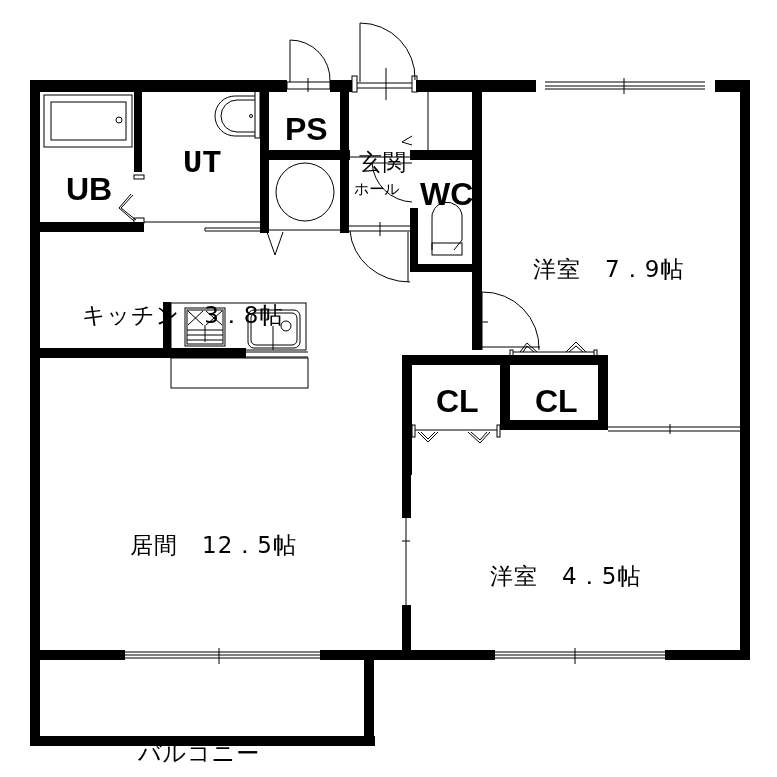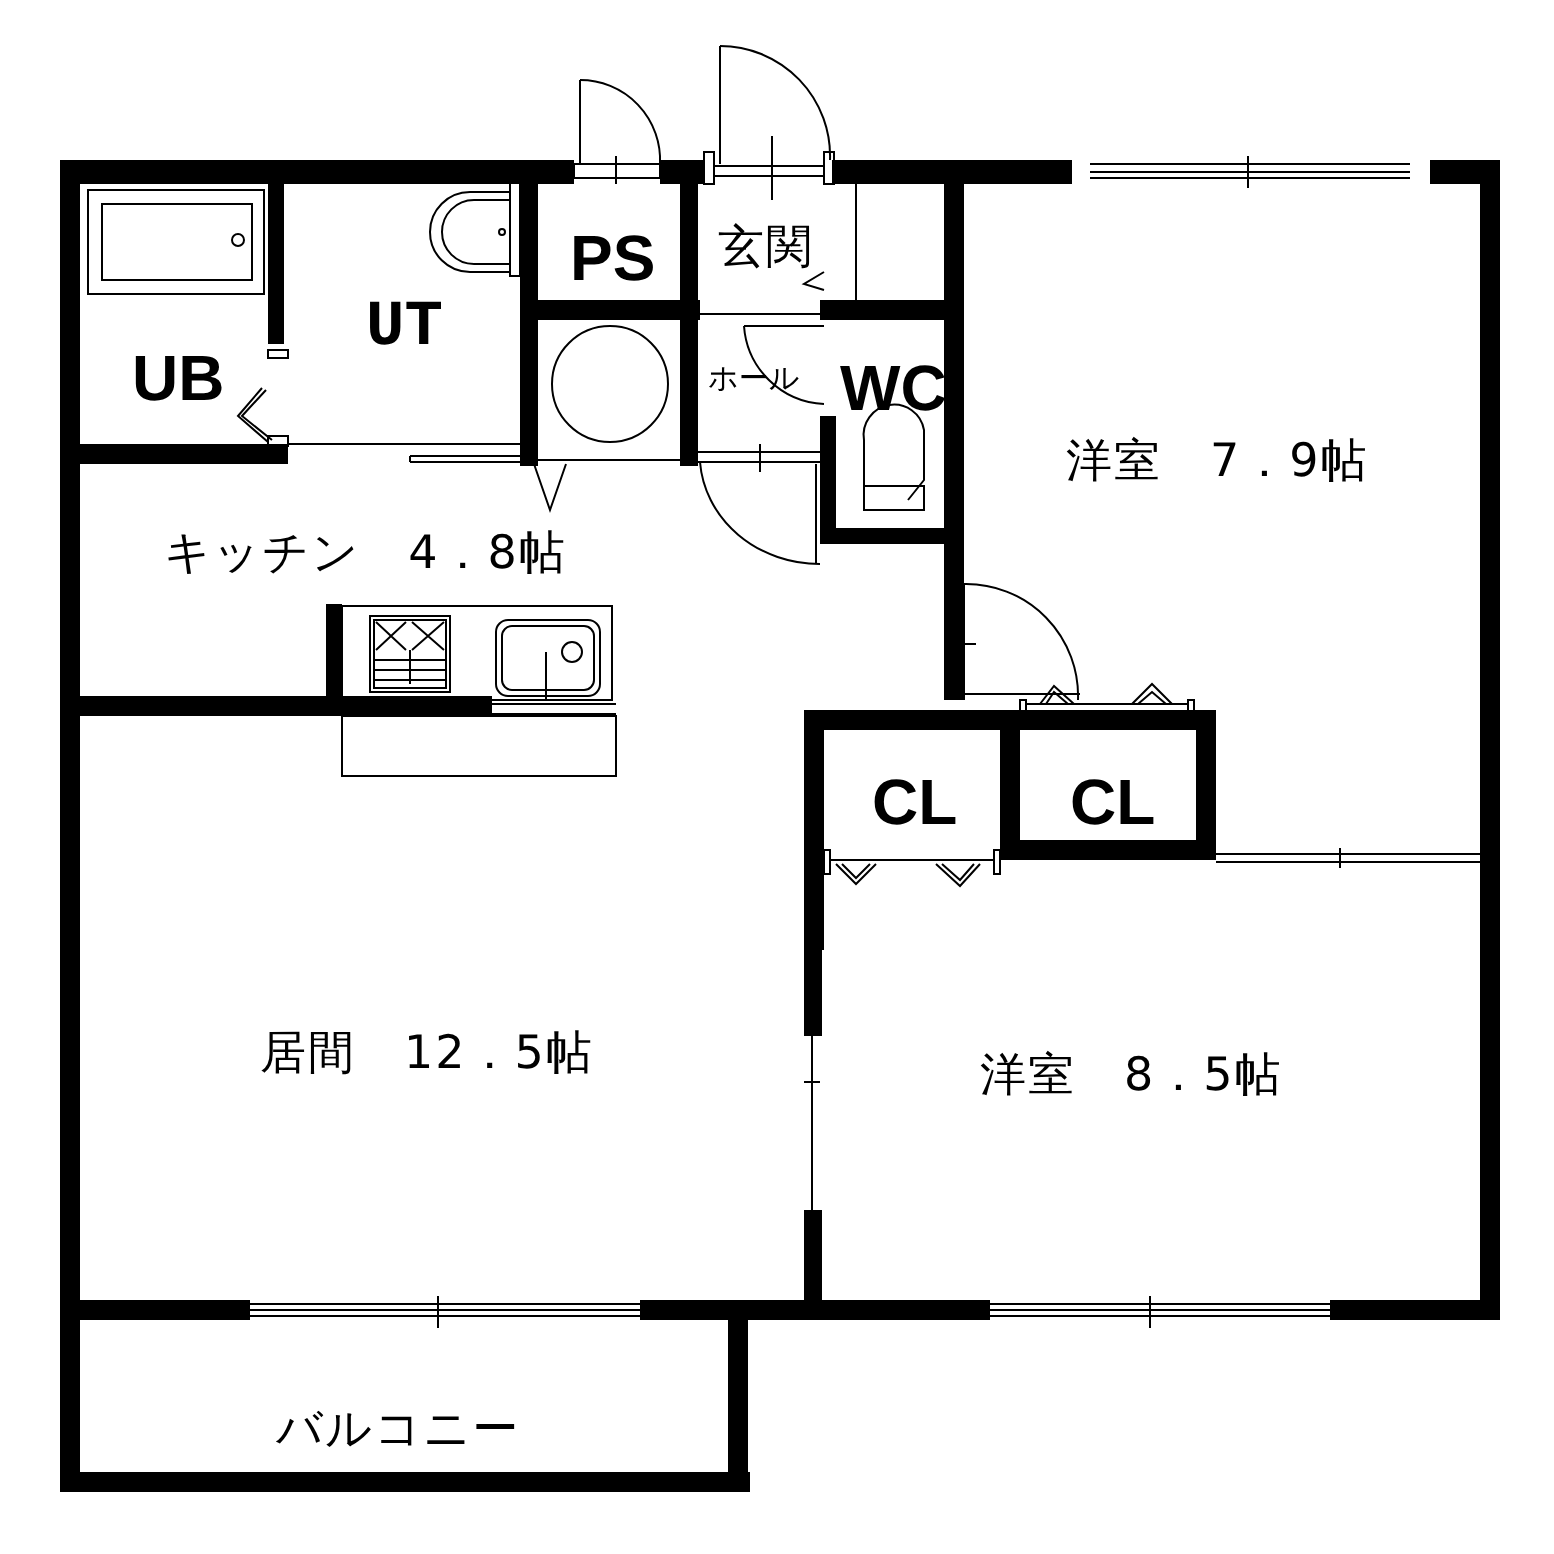--- a/index.html
+++ b/index.html
@@ -1,20 +1,20 @@
 <!DOCTYPE html>
 <html><head>
 <meta charset="utf-8">
 <style>
   html, body { margin: 0; padding: 0; background: #ffffff; }
   body { width: 777px; height: 777px; position: relative; overflow: hidden; font-family: "DejaVu Sans", sans-serif; }
   #plan { position: absolute; left: 0; top: 0; width: 777px; height: 777px; }
   .label { position: absolute; color: #000; white-space: nowrap; line-height: 1; }
   .lbl-lg { font-size: 32px; font-weight: bold; font-family: "Liberation Sans", sans-serif; }
-  .lbl-jp { font-size: 23px; font-family: "DejaVu Sans", sans-serif; letter-spacing: 1px; }
+  .lbl-jp { font-size: 23px; font-family: "DejaVu Sans", sans-serif; letter-spacing: 1px; margin-top: 38px; }
   .lbl-sm { font-size: 15px; font-family: "DejaVu Sans", sans-serif; }
 </style>
 </head>
 <body>
 
 <svg id="plan" viewBox="0 0 777 777" xmlns="http://www.w3.org/2000/svg">
   <g fill="#000" stroke="none">
 
     <rect x="30" y="80" width="257" height="12"></rect>
     <rect x="330" y="80" width="22" height="12"></rect>
@@ -195,19 +195,19 @@
     <line x1="273" y1="326" x2="273" y2="350"></line>
   </g>
 </svg>
 
 <div class="label lbl-lg" style="left:66px; top:173px;">UB</div>
 <div class="label lbl-lg" style="left:183px; top:148px;font-family:Liberation Mono, monospace;">UT</div>
 <div class="label lbl-lg" style="left:285px; top:113px;">PS</div>
 <div class="label lbl-jp" style="left:359px; top:113px;">玄関</div>
 <div class="label lbl-sm" style="left:354px; top:182px;">ホール</div>
 <div class="label lbl-lg" style="left:420px; top:178px;">WC</div>
-<div class="label lbl-jp" style="left:82px; top:266px;">キッチン　4．8帖</div>
+<div class="label lbl-jp" style="left:82px; top:266px;">キッチン　3．8帖</div>
 <div class="label lbl-jp" style="left:533px; top:220px;">洋室　7．9帖</div>
 <div class="label lbl-lg" style="left:436px; top:385px;">CL</div>
 <div class="label lbl-lg" style="left:535px; top:385px;">CL</div>
-<div class="label lbl-jp" style="left:130px; top:516px;text-align:center;">居間　12．5帖</div>
-<div class="label lbl-jp" style="left:490px; top:527px;">洋室　8．5帖</div>
+<div class="label lbl-jp" style="left:130px; top:496px;text-align:center;">居間　12．5帖</div>
+<div class="label lbl-jp" style="left:490px; top:527px;">洋室　4．5帖</div>
 <div class="label lbl-jp" style="left:138px; top:704px;">バルコニー</div>
 
 </body></html>

